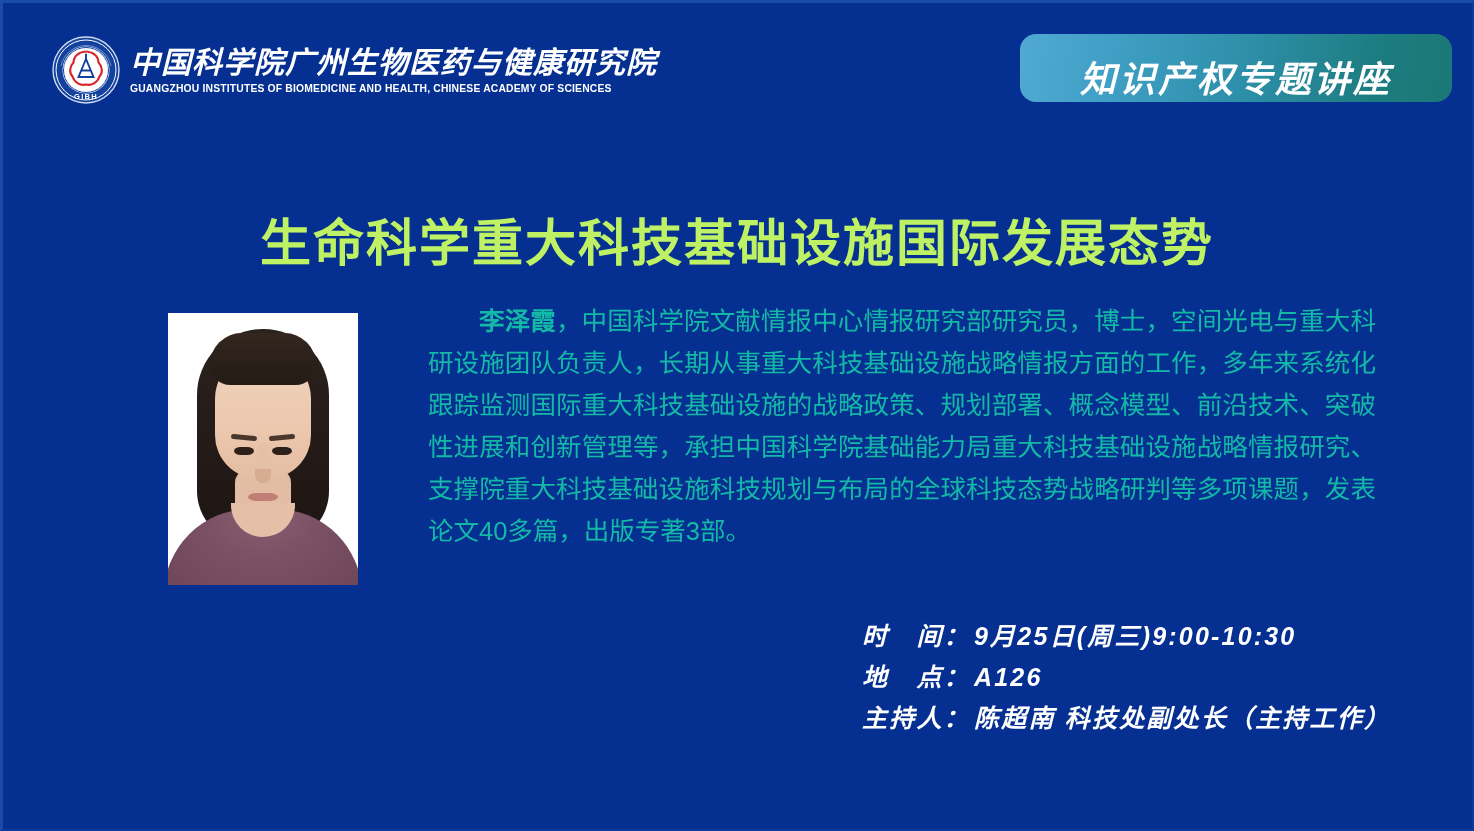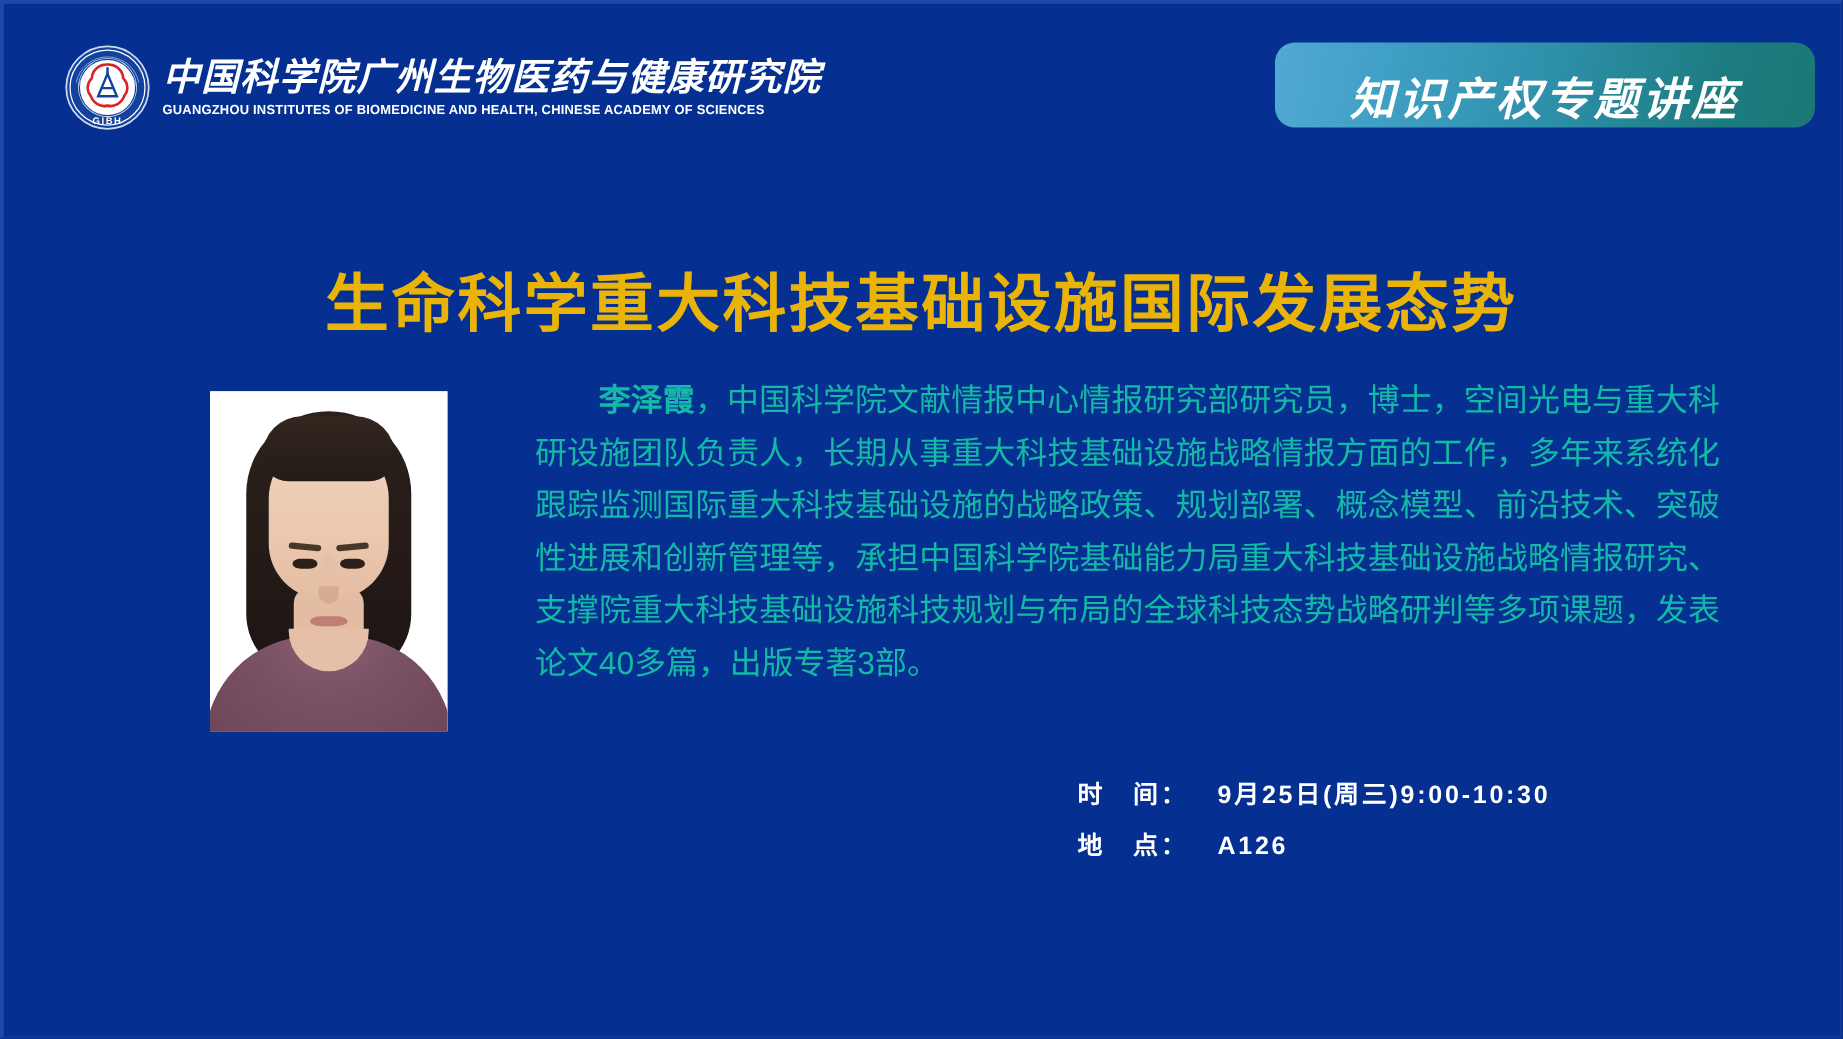--- a/index.html
+++ b/index.html
@@ -98,21 +98,21 @@
   
   .poster-title {
     position: absolute;
     left: 0;
     right: 0;
     top: 168px;
     text-align: center;
     font-size: 51px;
     font-weight: 700;
     letter-spacing: 2px;
-    color: #eab308;
+    color: #bef264;
     white-space: nowrap;
   }
 
   
   .portrait-frame {
     position: absolute;
     left: 168px;
     top: 313px;
     width: 190px;
     height: 272px;
@@ -284,25 +284,26 @@
 
   
   .details-block {
     position: absolute;
     left: 862px;
     top: 616px;
   }
   .detail-row {
     display: flex;
     align-items: center;
-    font-size: 20px;
+    font-size: 25px;
     font-weight: 700;
     letter-spacing: 2.2px;
     line-height: 41px;
     white-space: nowrap;
+    font-style: italic;
   }
   .detail-label {
     display: inline-block;
     min-width: 112px;
   }
   .detail-value {
     display: inline-block;
   }
 </style>
 </head>
@@ -386,15 +387,19 @@
 
   <div class="details-block">
     <div class="detail-row">
       <span class="detail-label">时　间：</span>
       <span class="detail-value">9月25日(周三)9:00-10:30</span>
     </div>
     <div class="detail-row">
       <span class="detail-label">地　点：</span>
       <span class="detail-value">A126</span>
     </div>
+    <div class="detail-row">
+      <span class="detail-label">主持人：</span>
+      <span class="detail-value">陈超南 科技处副处长（主持工作）</span>
+    </div>
   </div>
 
 </div>
 
 </body></html>

